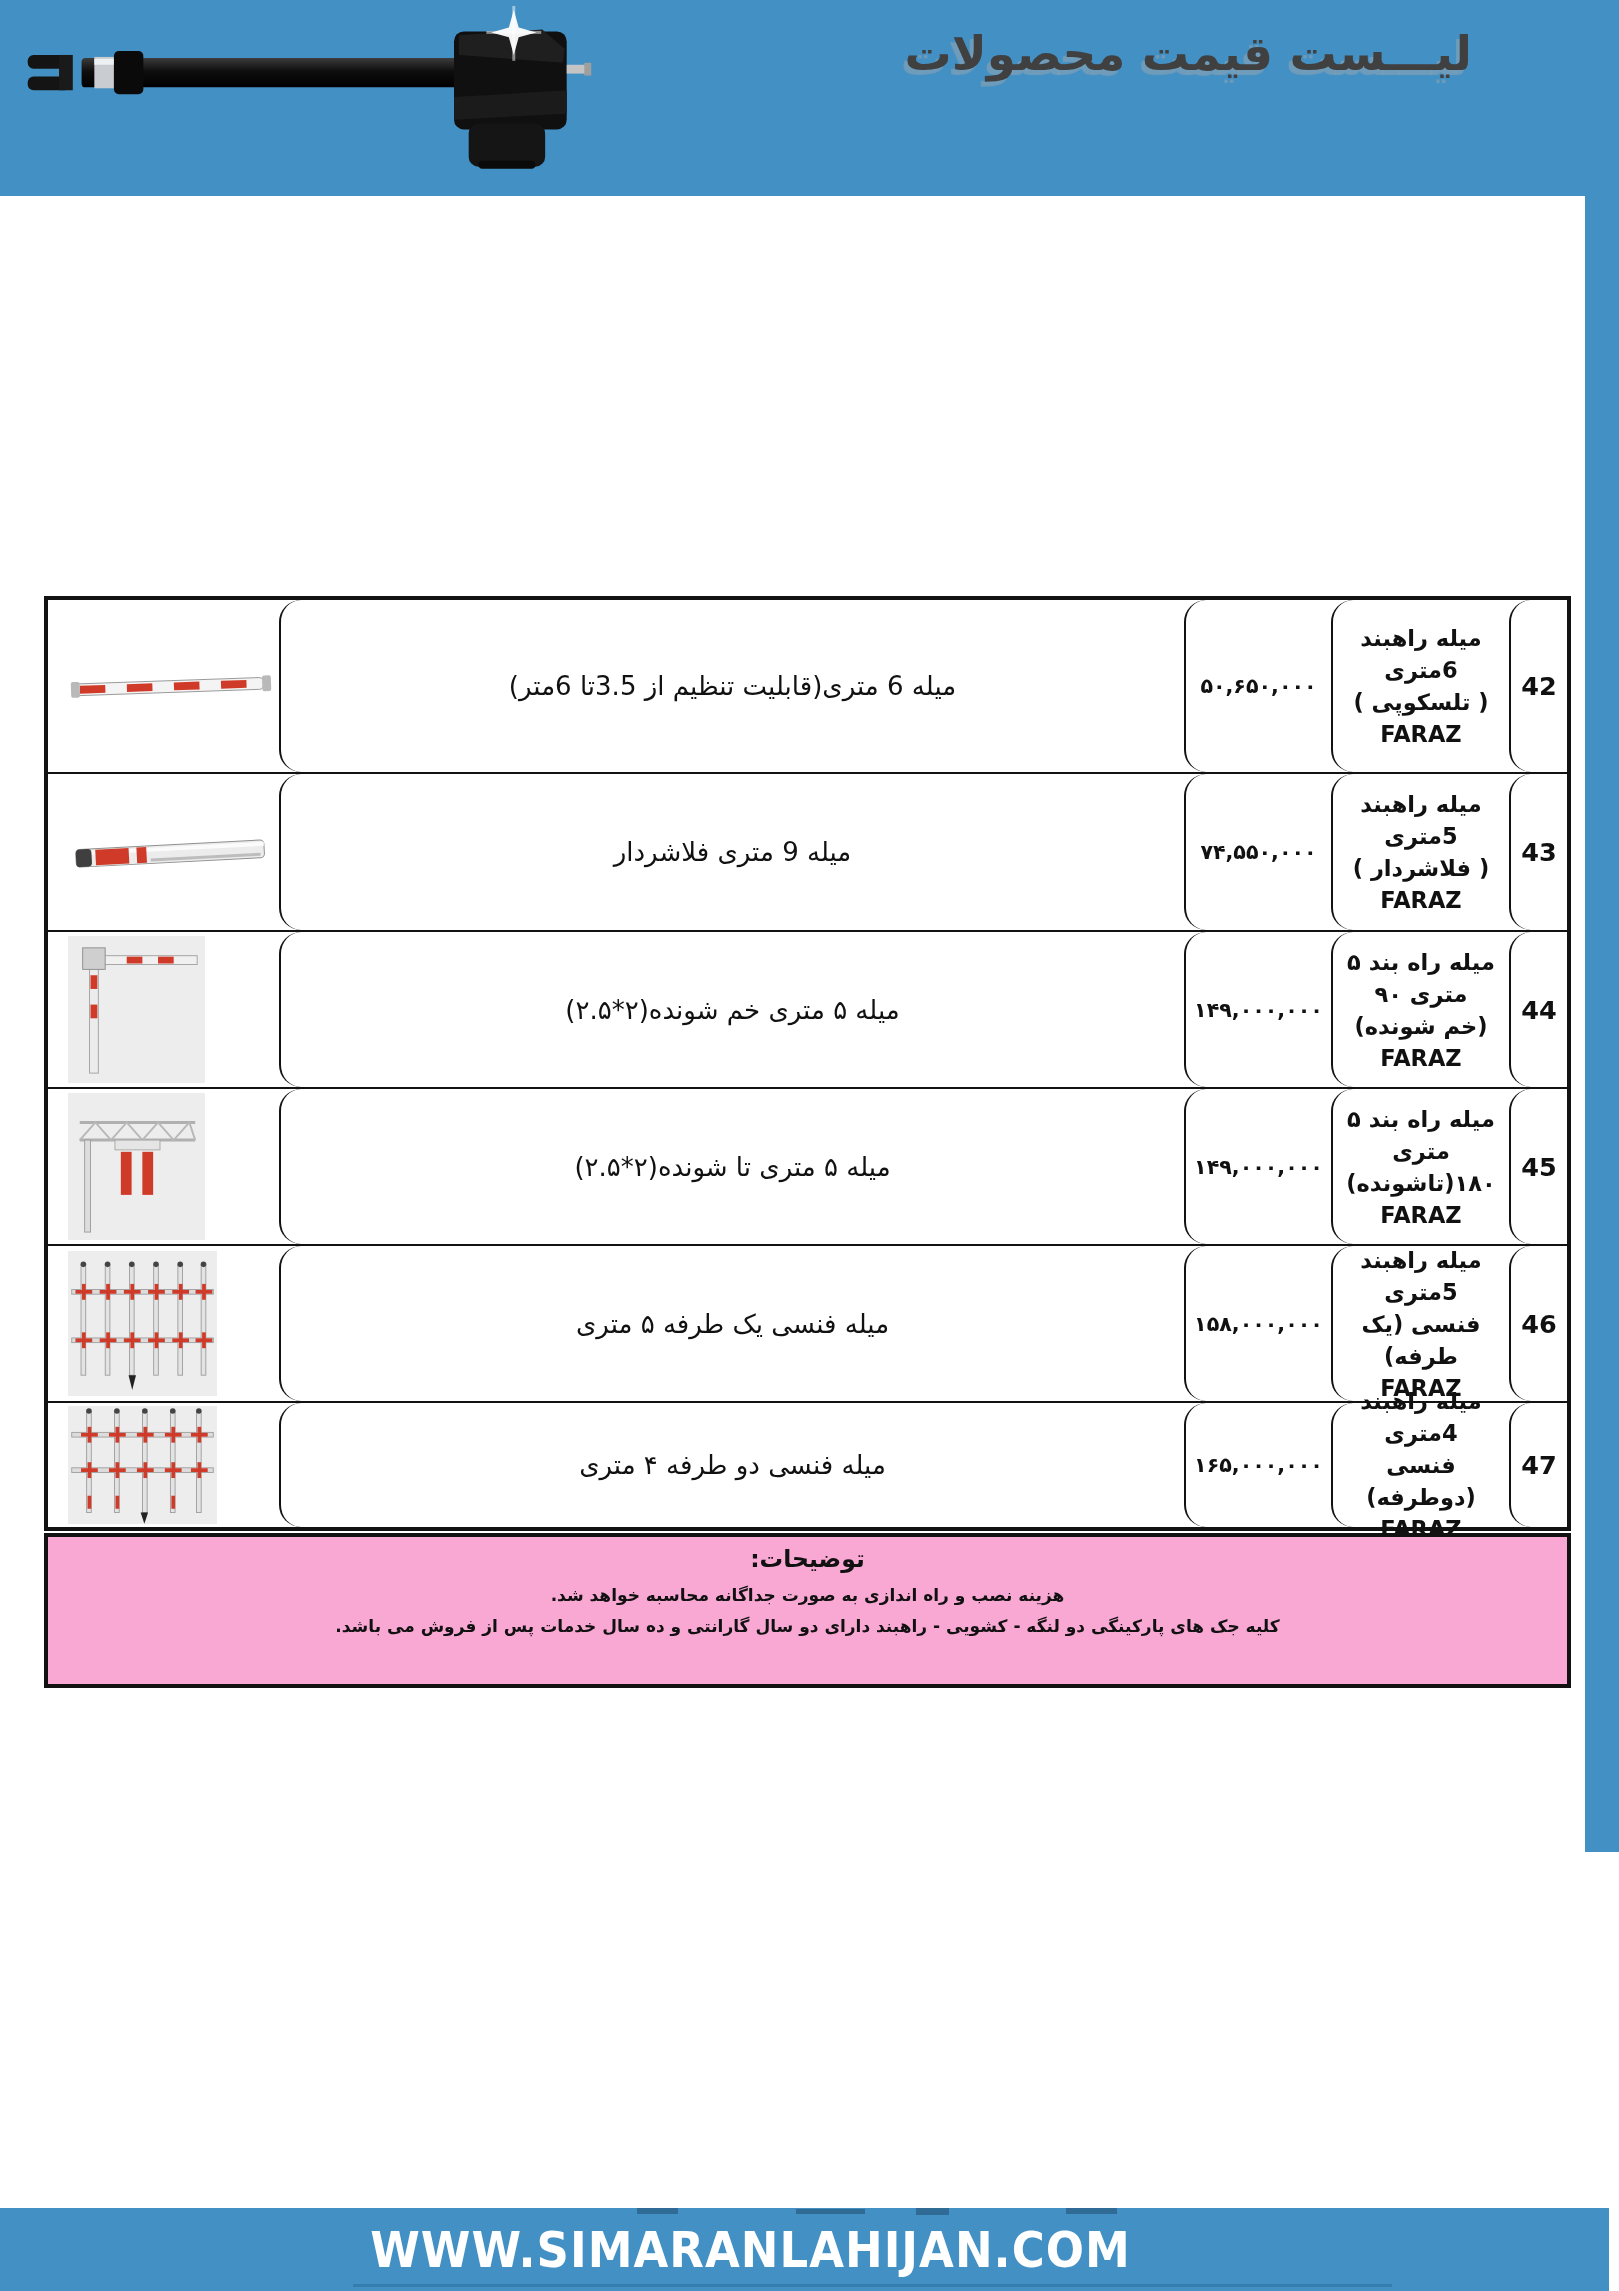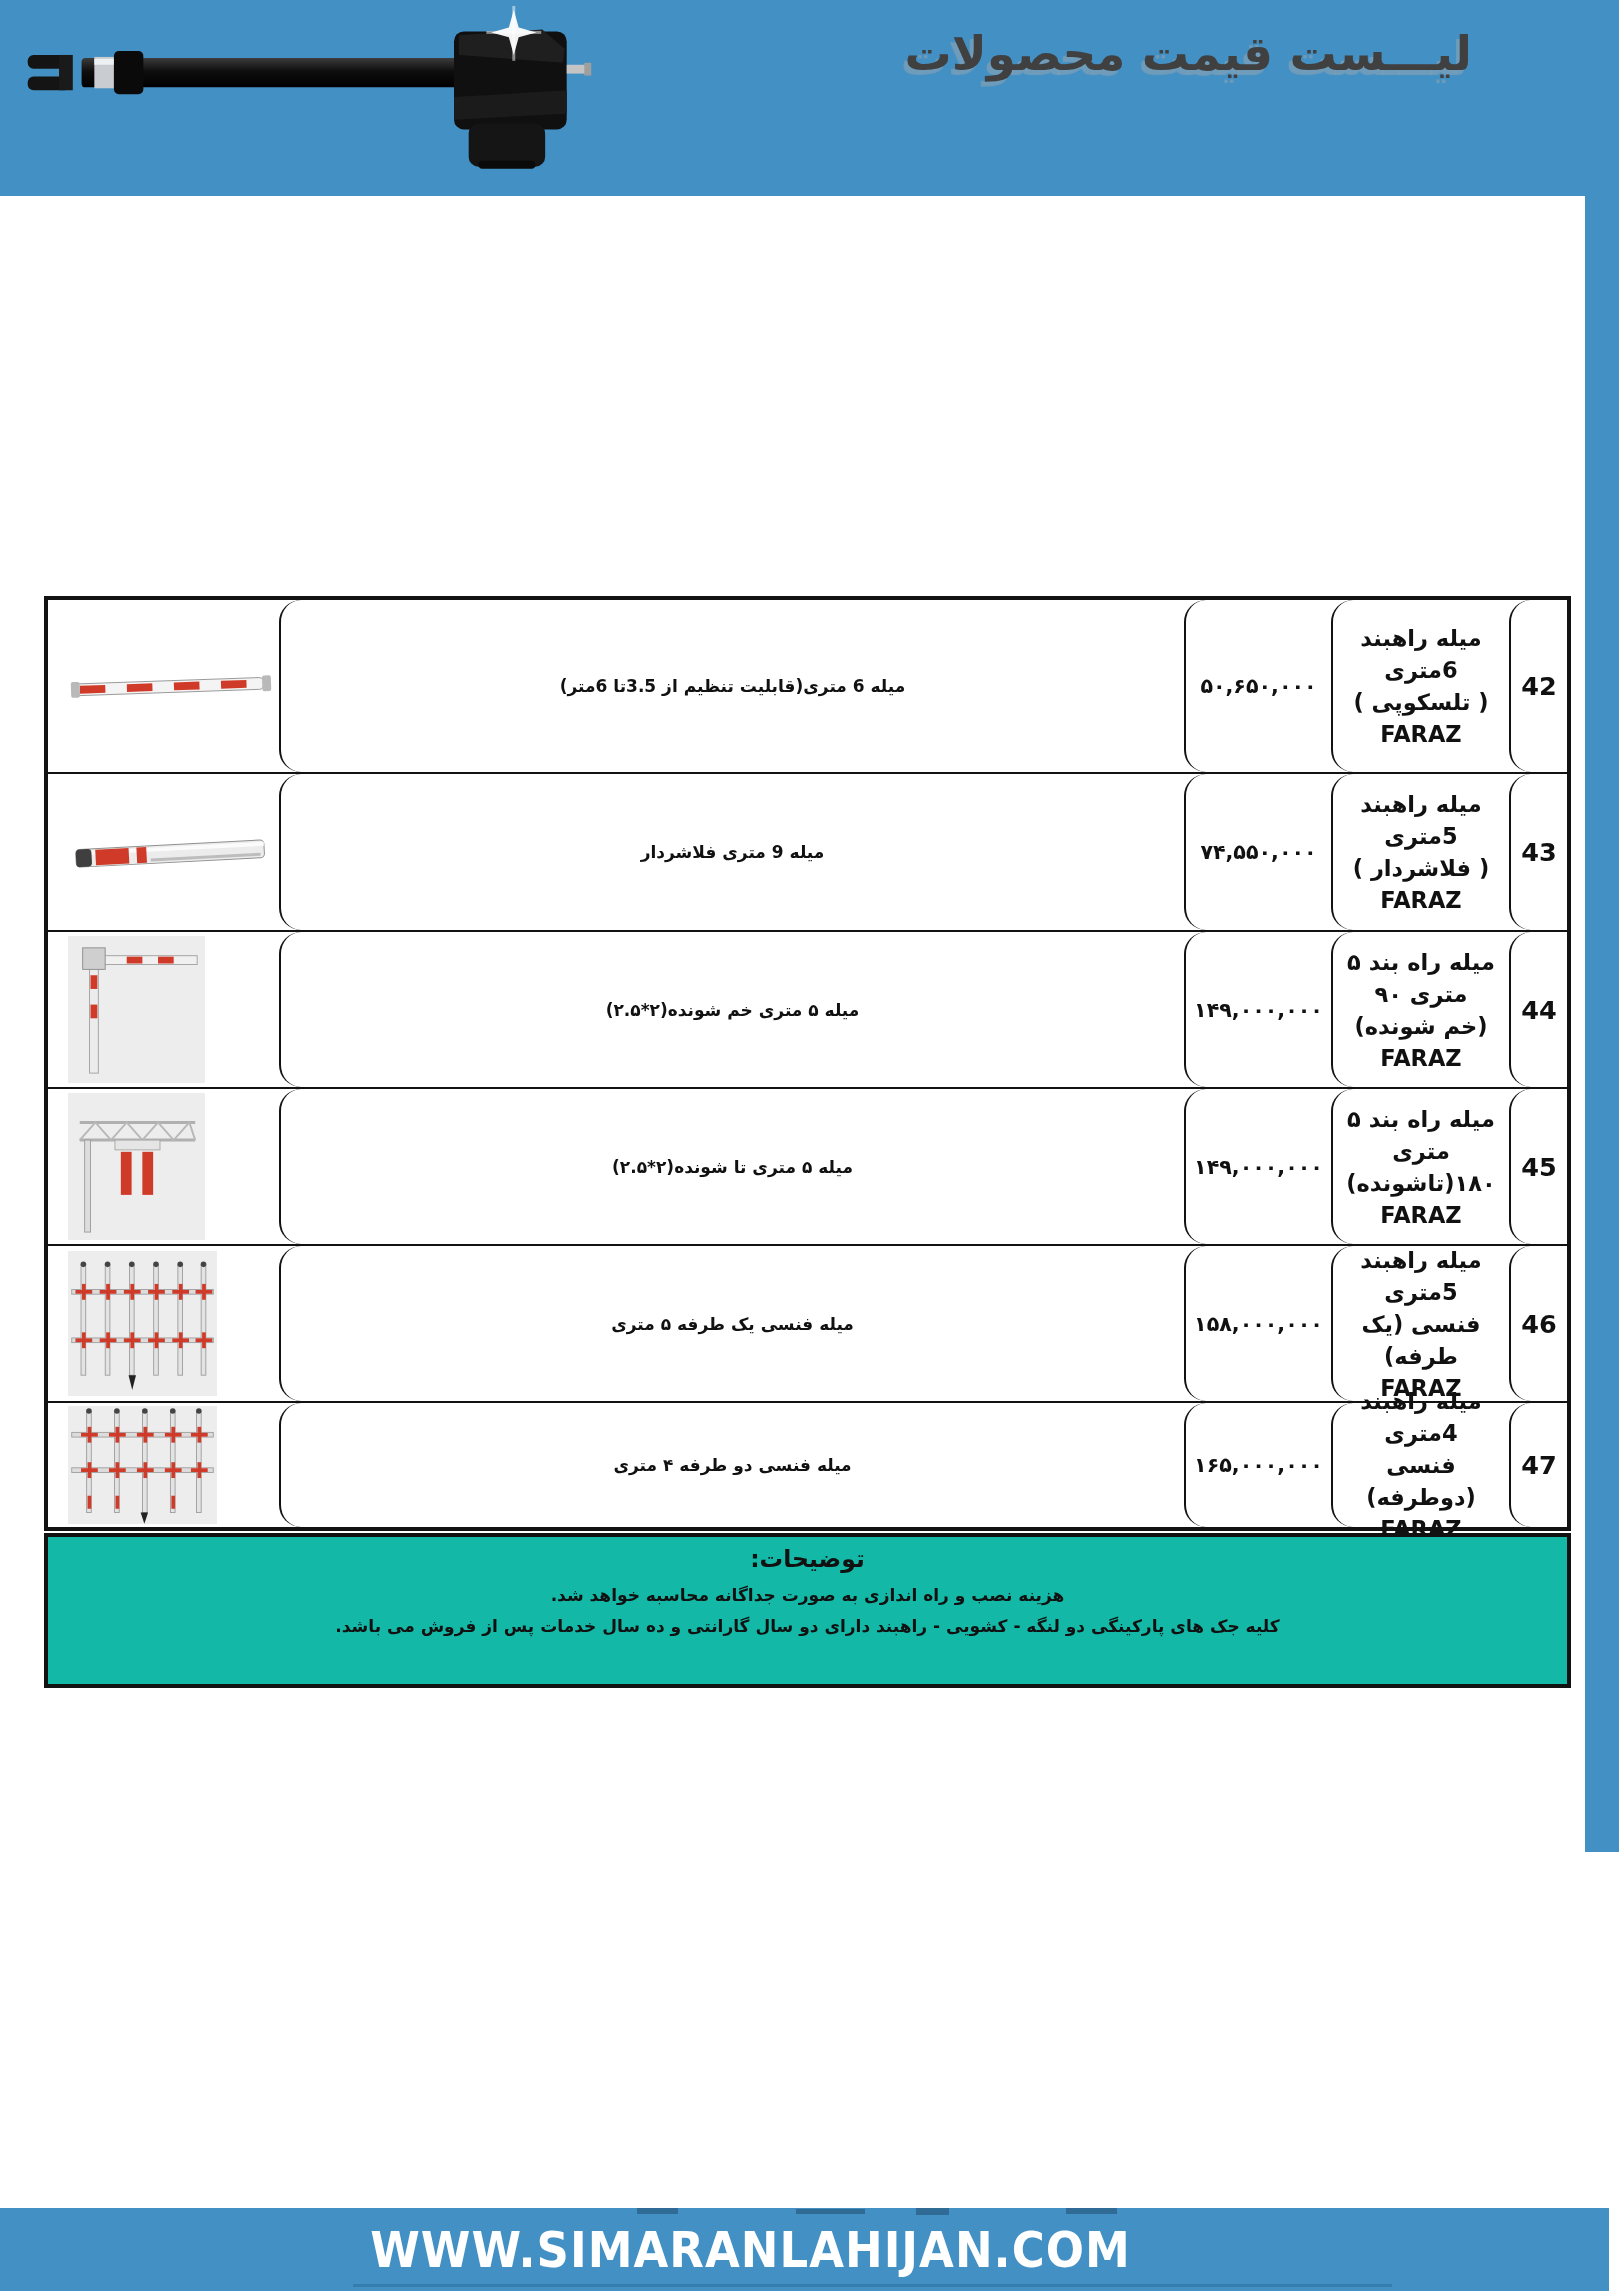--- a/index.html
+++ b/index.html
@@ -23,28 +23,28 @@
     position:absolute;left:44px;top:596px;width:1527px;box-sizing:border-box;
     border:4.9px solid #121212;background:#fff;direction:rtl;z-index:1;
   }
   .trow{display:flex;box-sizing:border-box;border-bottom:2.9px solid #121212;background:#fff;}
   .trow:last-child{border-bottom:none;}
   .cell{display:flex;align-items:center;justify-content:center;box-sizing:border-box;border-radius:22px;}
   .c-num{width:58px;border-left:2.9px solid #121212;font-size:25.5px;font-weight:600;font-family:"DejaVu Sans",sans-serif;}
   .c-name{width:178px;border-left:2.9px solid #121212;padding:0 5.9px;text-align:center;
           font-size:22.5px;font-weight:bold;line-height:32px;white-space:pre-line;}
   .c-price{width:147px;border-left:2.9px solid #121212;font-size:20.6px;font-weight:bold;letter-spacing:1px;}
-  .c-desc{flex:1;border-left:2.9px solid #121212;font-size:17px;font-weight:bold;text-align:center;padding:0 19.6px;}
+  .c-desc{flex:1;border-left:2.9px solid #121212;font-size:26px;font-weight:normal;text-align:center;padding:0 19.6px;}
   .c-img{width:231px;justify-content:flex-start;padding-right:0;padding-left:9.8px;direction:ltr;}
   .c-img .pad{margin-left:9.8px;}
   .thumb{background:#ededed;display:flex;align-items:center;justify-content:center;}
   .h178{height:174px}.h161{height:158px}.h160{height:157px}.h127{height:124px}
   .notes-box{
     position:absolute;left:44px;top:1533px;width:1527px;height:155px;box-sizing:border-box;
-    border:4.9px solid #121212;background:#14b8a6;direction:rtl;text-align:center;z-index:1;
+    border:4.9px solid #121212;background:#f9a8d4;direction:rtl;text-align:center;z-index:1;
   }
   .note-title{font-size:23.5px;font-weight:bold;margin-top:7.8px;}
   .note-line{font-size:17px;font-weight:bold;margin-top:11.8px;}
   .website{
     color:#ffffff;font-weight:bold;font-size:45px;letter-spacing:1px;
     transform:translateX(-54px) scaleY(1.12);
   }
   .artifact{position:absolute;background:#2a5f86;opacity:.75;z-index:4;}
   .a1{left:637px;top:2208px;width:41px;height:5.9px;}
   .a2{left:796px;top:2209px;width:69px;height:4.9px;}

